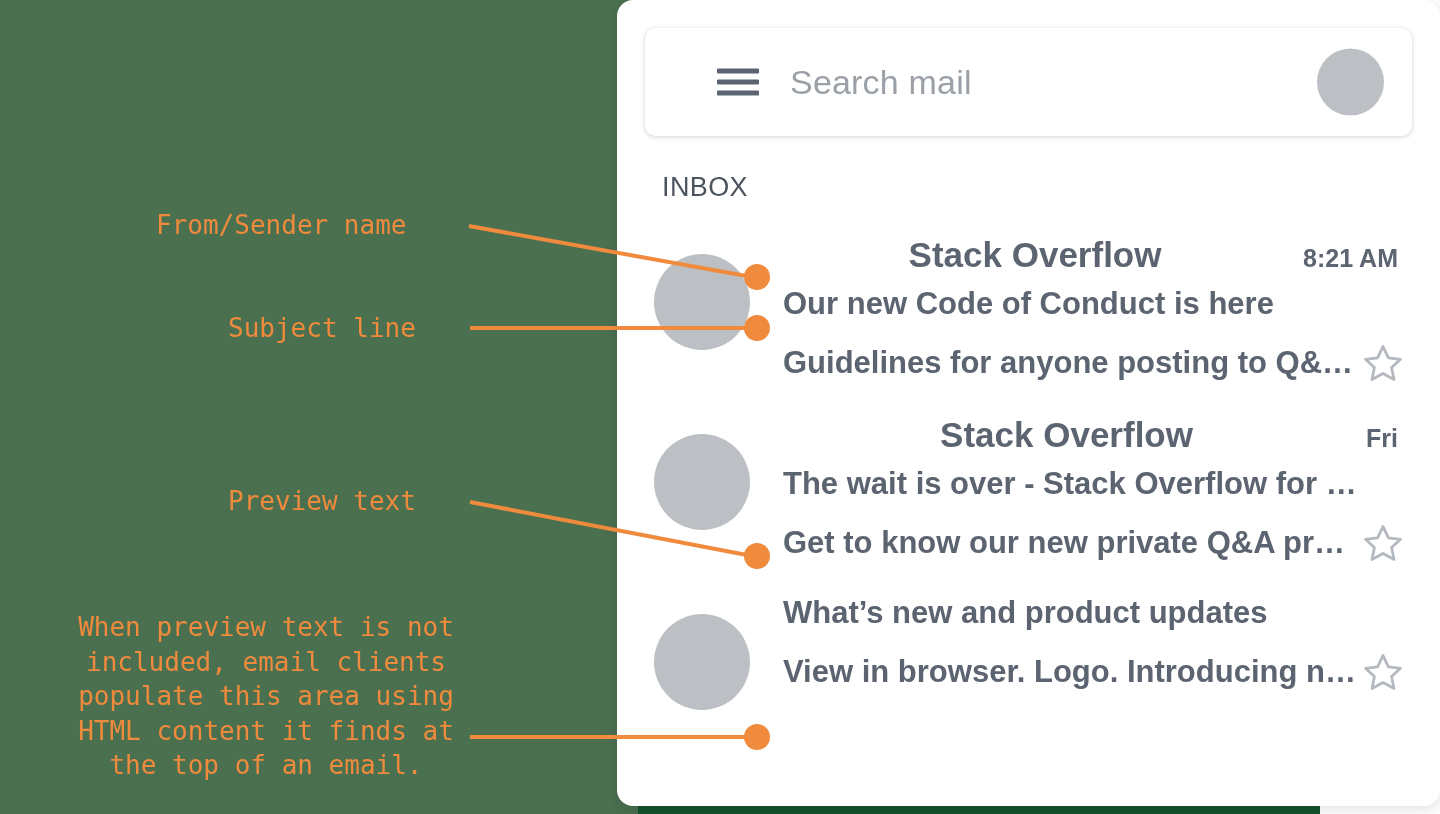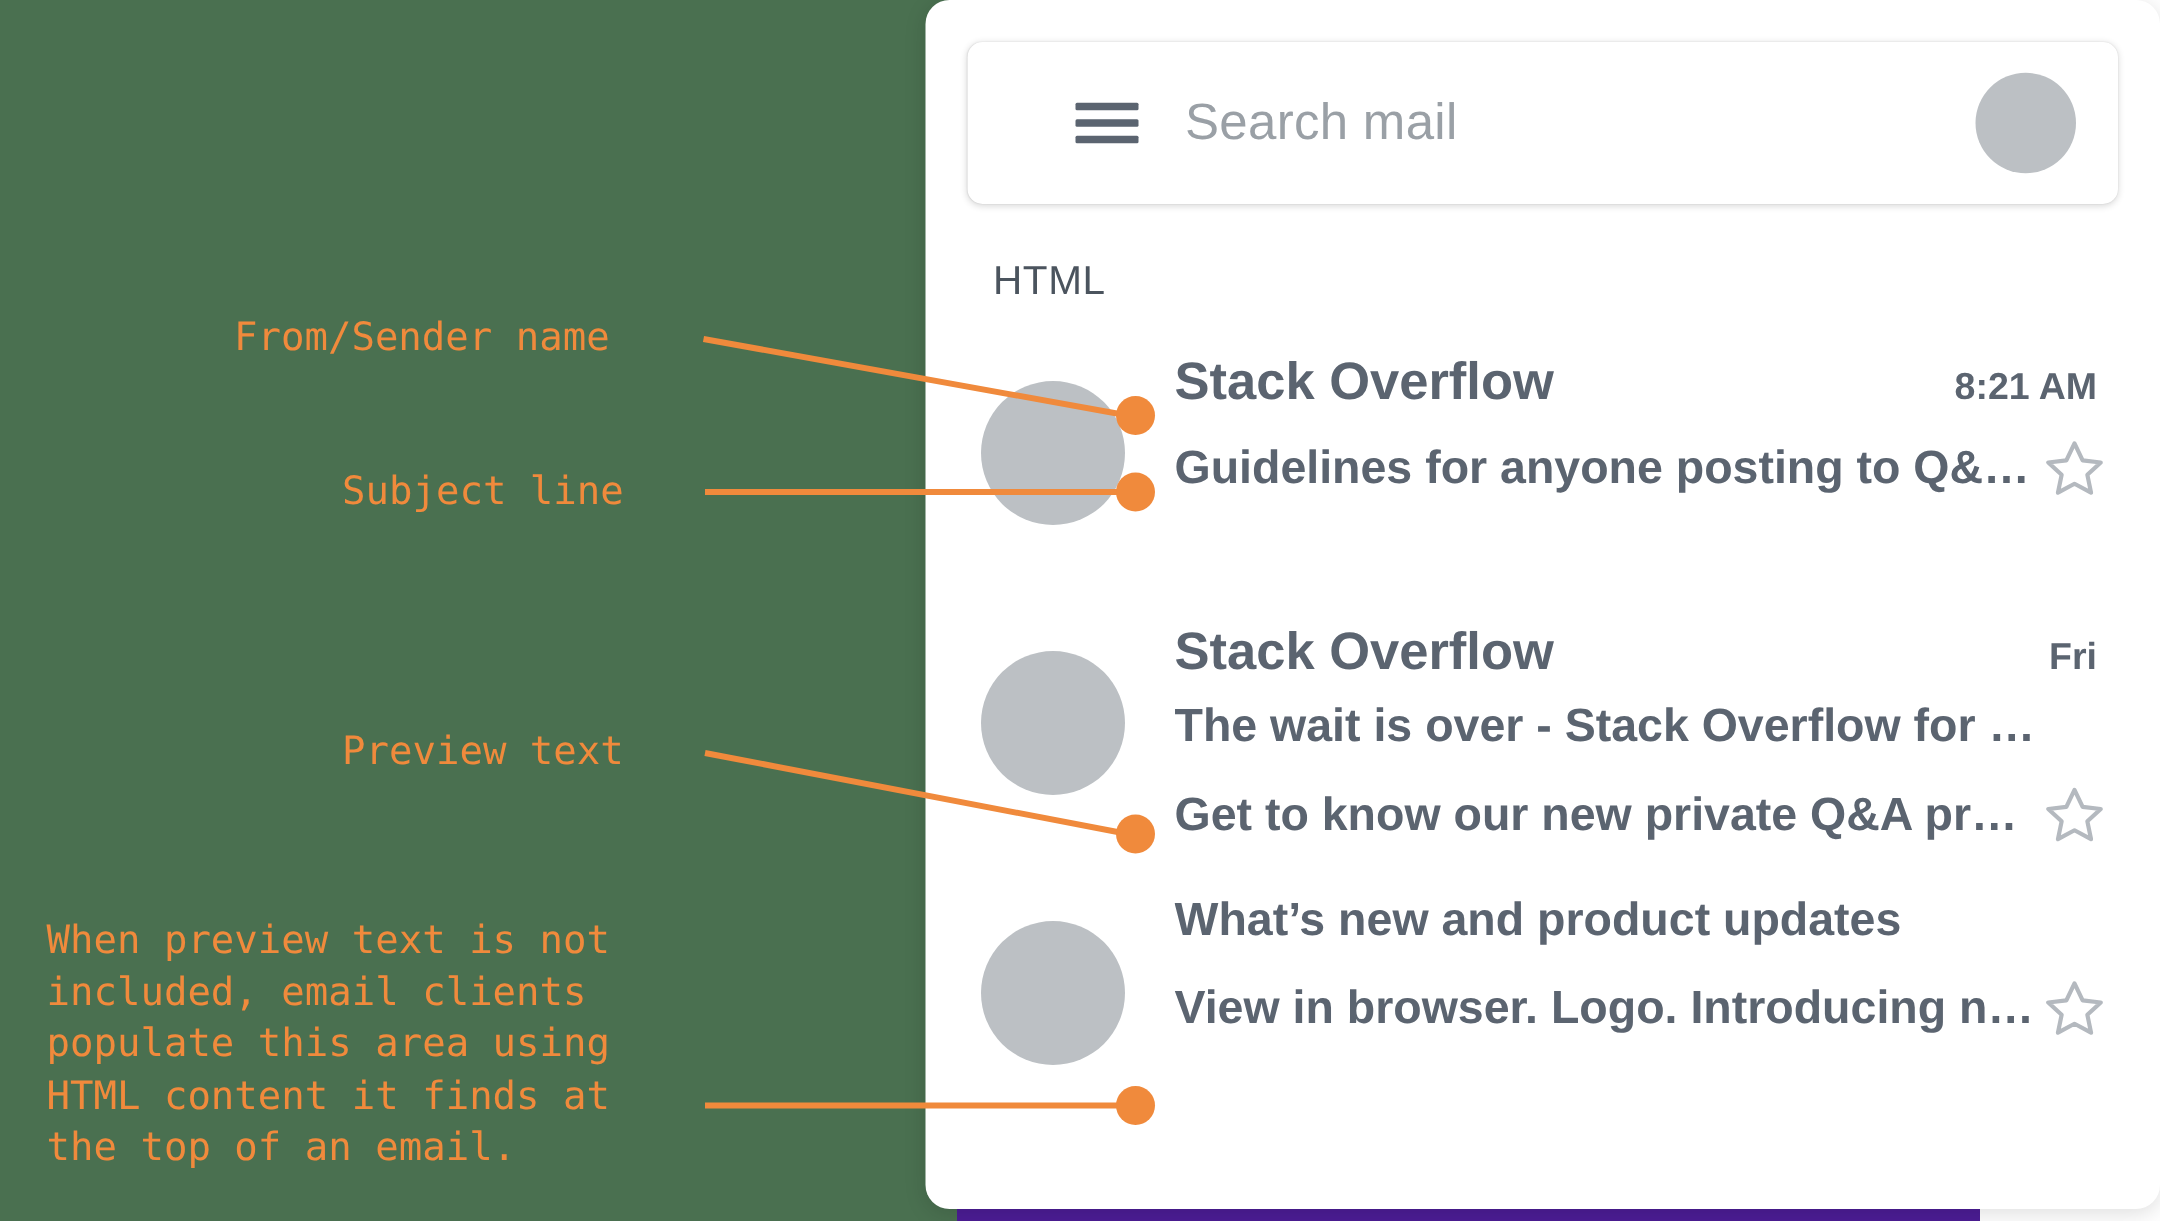--- a/index.html
+++ b/index.html
@@ -11,21 +11,22 @@
     width: 1440px;
     height: 814px;
     overflow: hidden;
     font-family: "Liberation Sans", sans-serif;
   }
 
   #stage {
     position: relative;
     width: 1320px;
     height: 814px;
-    background: #4c1d95;
+    background: #14532d;
+    text-align: center;
   }
 
   
   #green-bg {
     position: absolute;
     left: 0;
     top: 0;
     width: 638px;
     height: 814px;
     background: #4a7050;
@@ -234,30 +235,33 @@
     <div id="search-bar">
       <div id="hamburger-icon">
         <i></i>
         <i></i>
         <i></i>
       </div>
       <div id="search-input-text">Search mail</div>
       <div id="account-avatar"></div>
     </div>
 
-    <div id="inbox-label">HTML</div>
+    <div id="inbox-label">INBOX</div>
 
     <div id="email-list">
 
       <div class="email-row">
         <div class="row-avatar"></div>
         <div class="row-body">
           <div class="row-line">
             <div class="sender-name">Stack Overflow</div>
             <div class="timestamp">8:21 AM</div>
+          </div>
+          <div class="row-line">
+            <div class="subject">Our new Code of Conduct is here</div>
           </div>
           <div class="preview-row">
             <div class="preview">Guidelines for anyone posting to Q&amp;A…</div>
             <span class="star-icon">
               <svg width="42" height="42" viewBox="0 0 24 24" fill="none" stroke="#b4b9bf" stroke-width="1.6" stroke-linejoin="round">
                 <polygon points="12,2.6 15.1,9.1 22,9.9 16.9,14.6 18.3,21.4 12,18 5.7,21.4 7.1,14.6 2,9.9 8.9,9.1"></polygon>
               </svg>
             </span>
           </div>
         </div>

